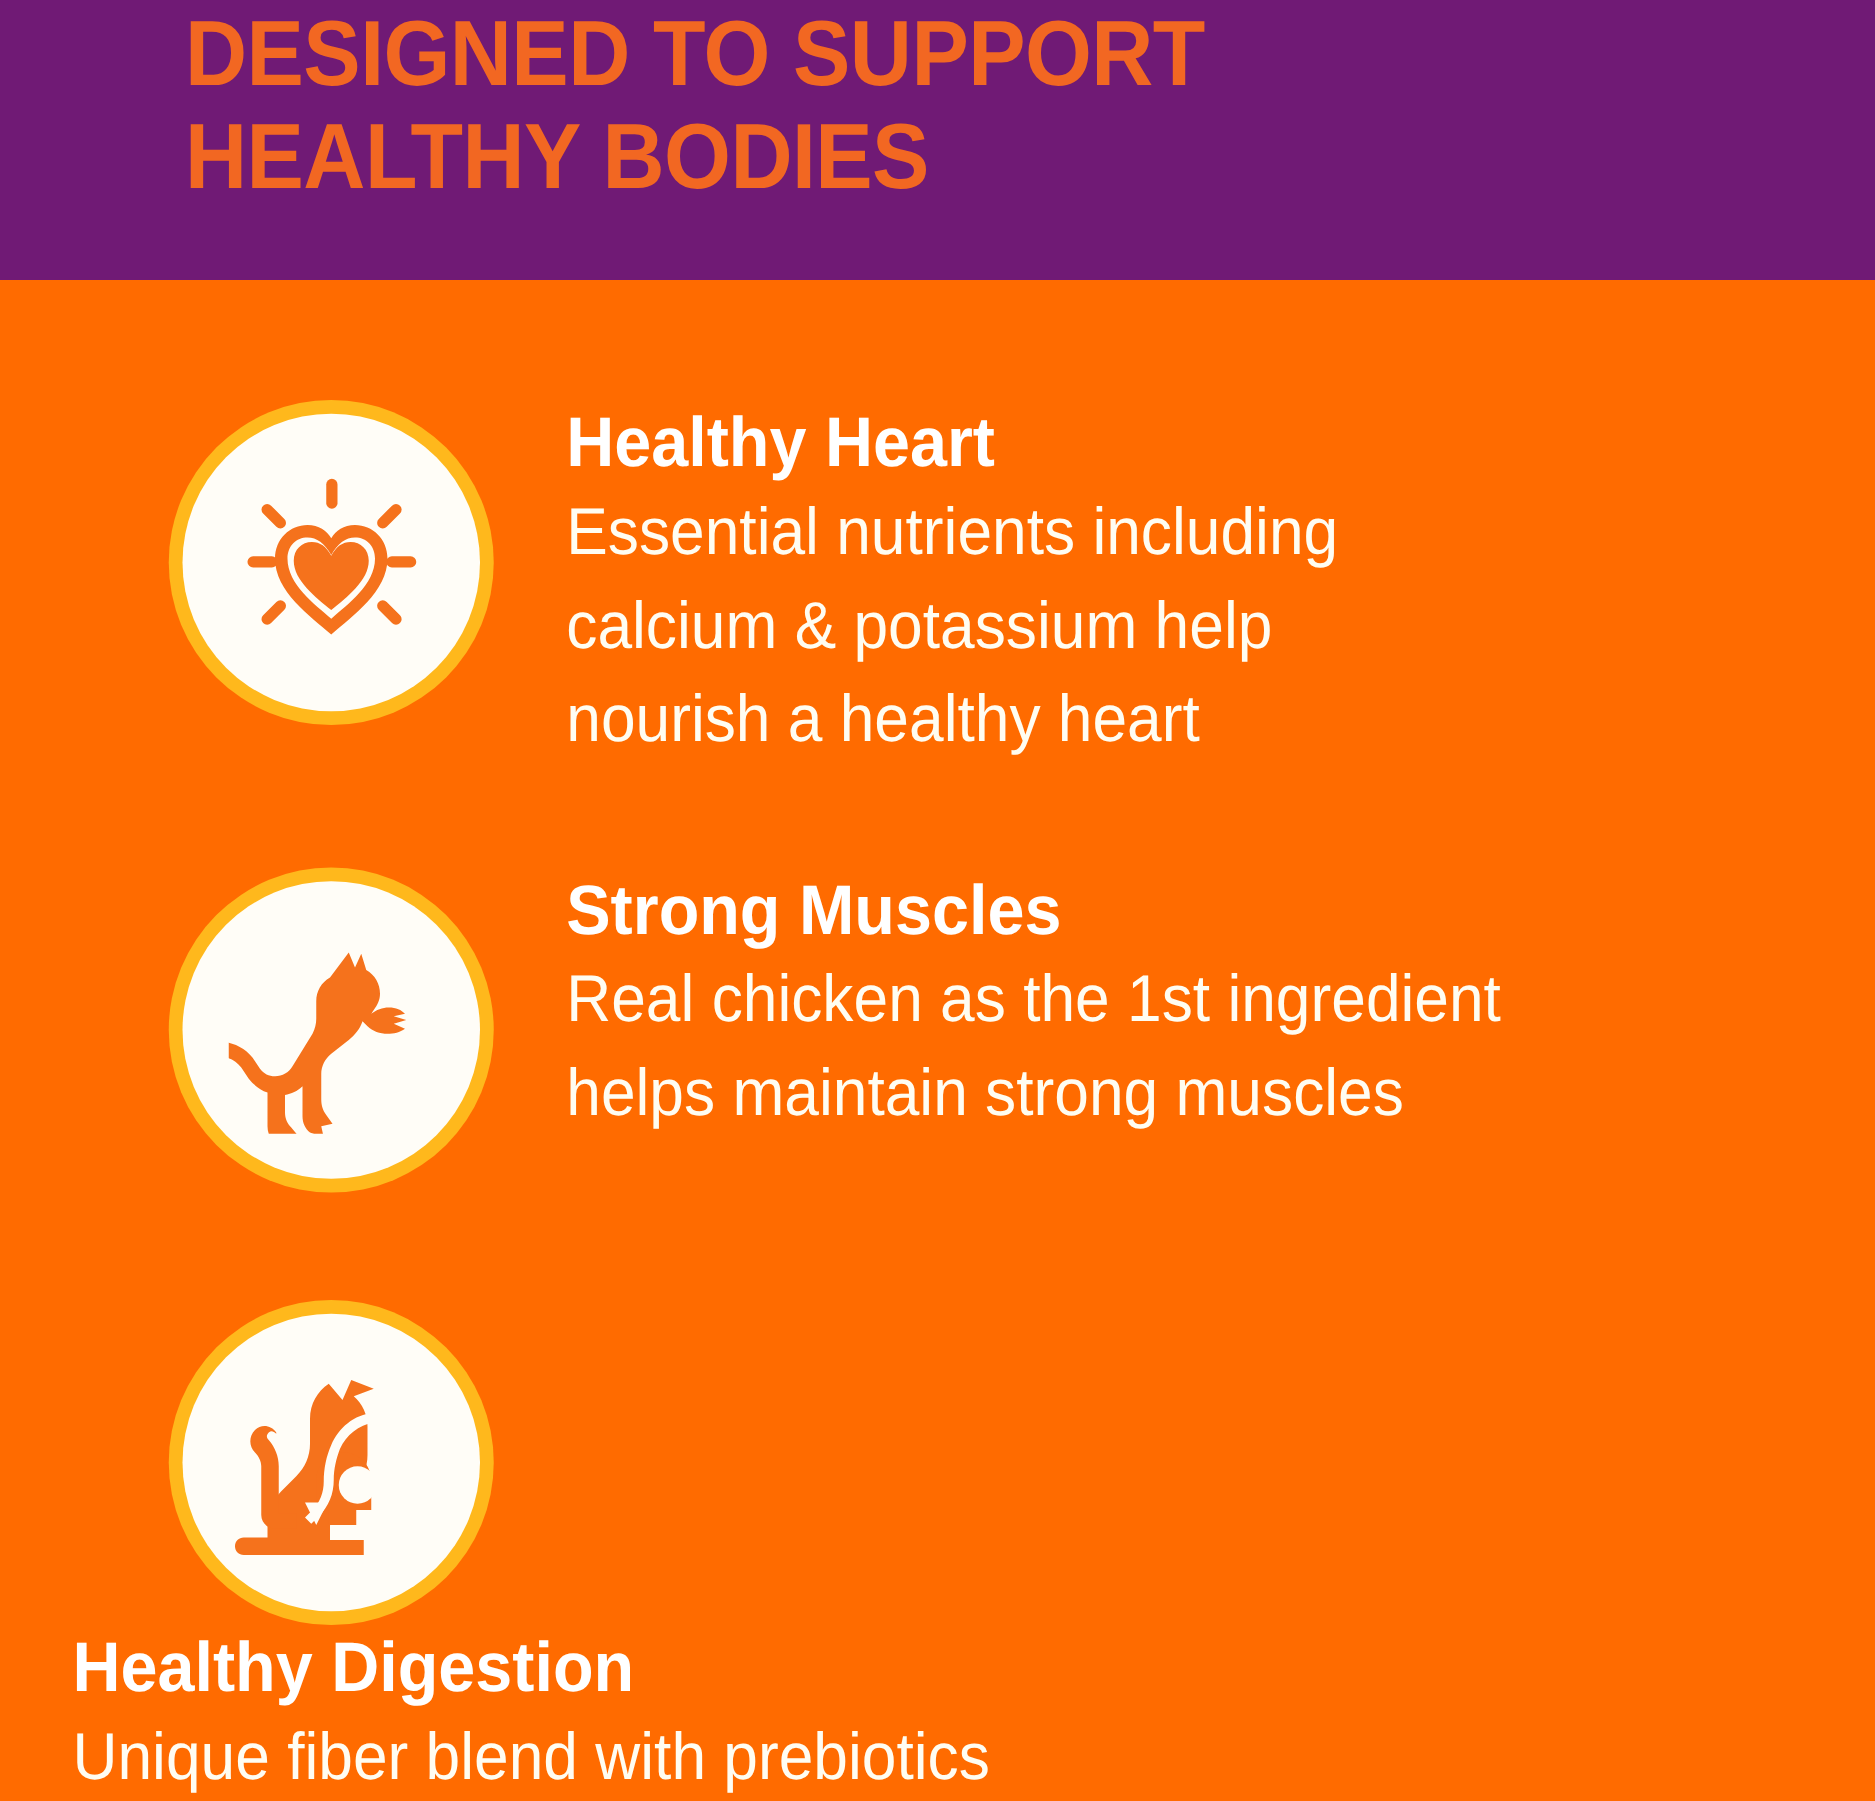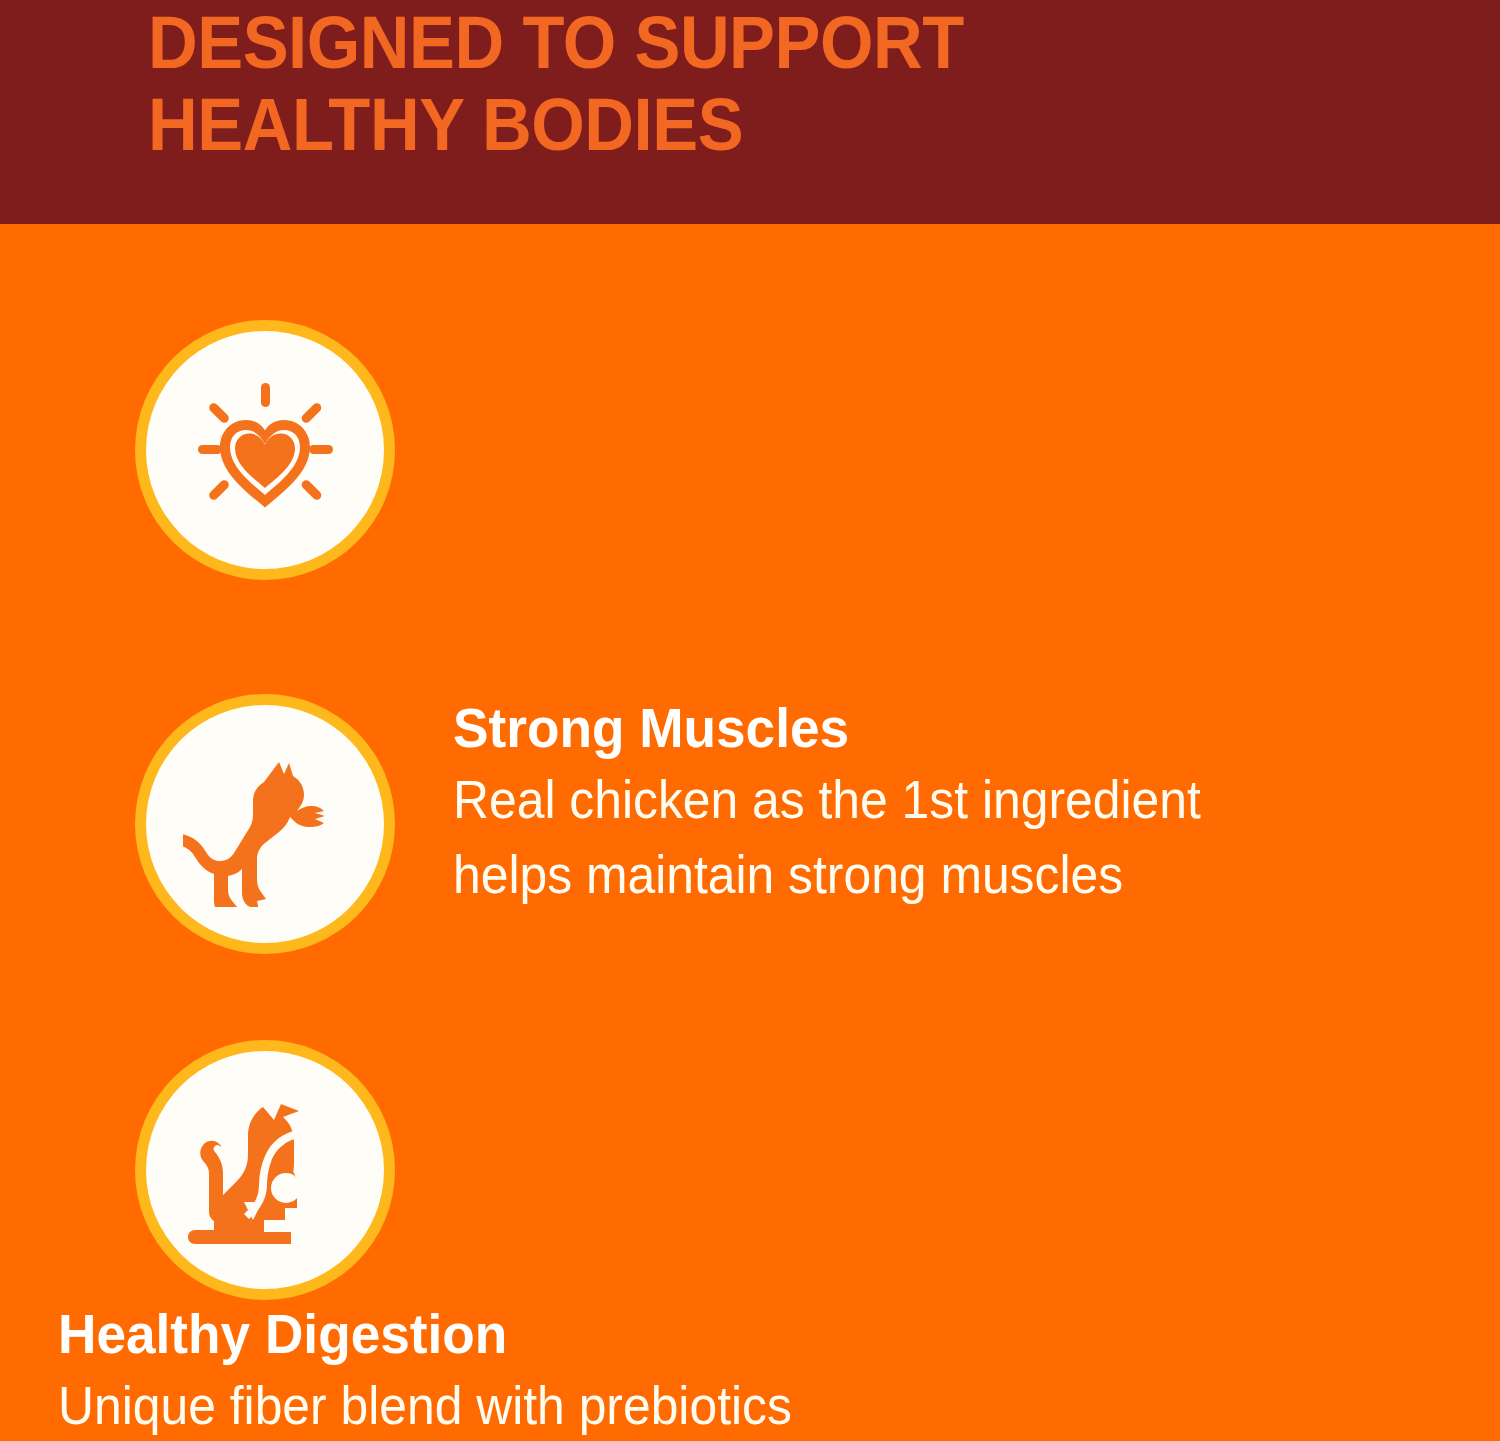--- a/index.html
+++ b/index.html
@@ -15,21 +15,21 @@
     position: relative;
   }
 
   
   .header-band {
     position: absolute;
     left: 0;
     top: 0;
     width: 1500px;
     height: 224px;
-    background: #7f1d1d;
+    background: #701a75;
     box-sizing: border-box;
     padding-left: 148px;
     padding-top: 0px;
   }
   .page-title {
     color: #F26722;
     font-family: "Liberation Sans", sans-serif;
     font-weight: 700;
     font-size: 74px;
     line-height: 82px;
@@ -158,20 +158,26 @@
 
           <path d="M75 113
                    C 63 103 45 89.5 45 73.5
                    C 45 64.5 51.5 58.5 59.5 58.5
                    C 66 58.5 71 62 75 69.5
                    C 79 62 84 58.5 90.5 58.5
                    C 98.5 58.5 105 64.5 105 73.5
                    C 105 89.5 87 103 75 113 Z"></path>
         </g>
       </svg>
+    </div>
+    <div class="benefit-text">
+      <div class="benefit-heading">Healthy Heart</div>
+      <div class="benefit-desc">Essential nutrients including
+calcium &amp; potassium help
+nourish a healthy heart</div>
     </div>
   </div>
 
   <div class="benefit-row" data-row="1">
     <div class="icon-badge">
       <div class="inner-disc"></div>
       <svg width="165" height="165" viewBox="0 0 165 165">
         <g fill="#F5721C">
 
           <path d="M96 20

